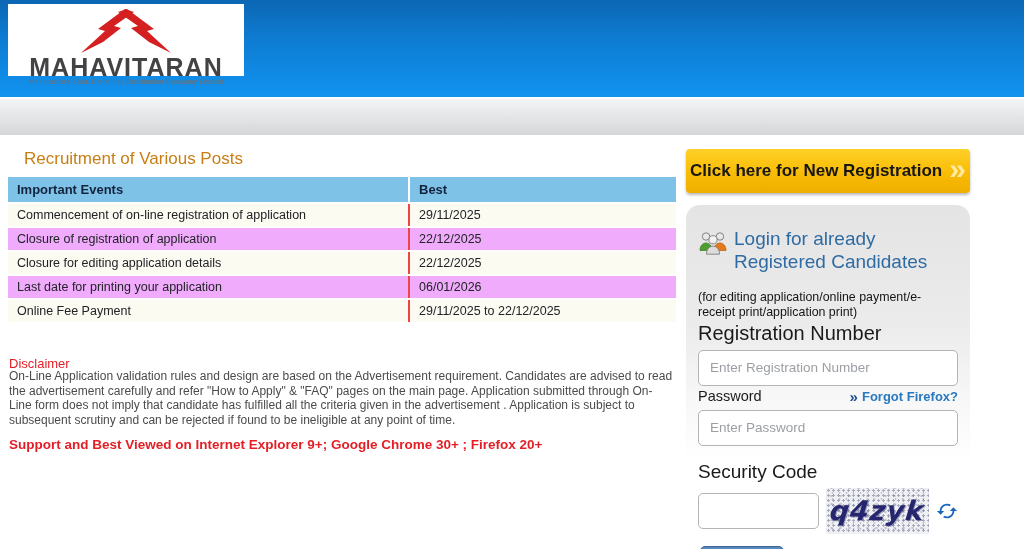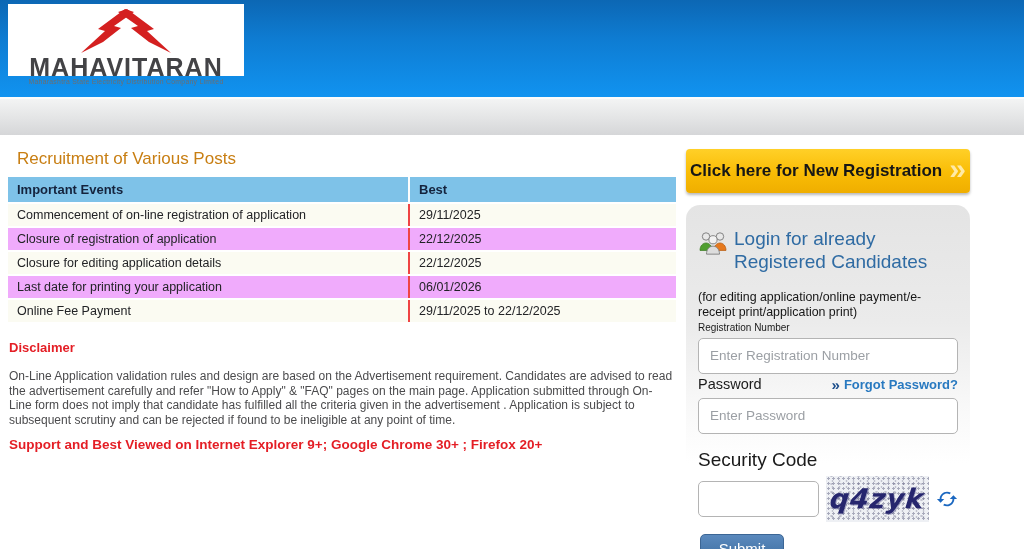--- a/index.html
+++ b/index.html
@@ -13,32 +13,32 @@
   .logo-box { position:absolute; top:4px; left:8px; width:236px; height:72px; background:#ffffff; padding-top:5px; }
   .logo-bolts { display:block; margin:0 auto; }
   .logo-name { font-size:25px; font-weight:bold; color:#434346; text-align:center; letter-spacing:1px; line-height:21px; margin-top:-2px; }
   .logo-tagline { font-size:6.8px; color:#6e6e70; text-align:center; letter-spacing:.3px; white-space:nowrap; }
 
   .subheader { position:absolute; top:97px; left:0; width:1024px; height:38px;
     border-top:2px solid #fafbfb;
     background:linear-gradient(180deg,#f3f4f4 0%,#e3e4e5 55%,#d5d6d8 100%); }
 
   
-  .page-title { position:absolute; top:149px; left:17px; font-size:17px; font-weight:500; color:#c87e12; }
+  .page-title { position:absolute; top:149px; left:24px; font-size:17px; font-weight:500; color:#c87e12; }
 
   .events-table { position:absolute; top:175px; left:8px; width:668px; border-collapse:separate; border-spacing:0 2px; table-layout:fixed; }
   .events-table th { background:#7ec2e8; color:#14233d; font-size:13px; font-weight:600; text-align:left; height:25px; padding:0 0 0 9px; }
   .events-table td { font-size:12.5px; color:#222326; height:22px; padding:0 0 0 9px; }
   .events-table tr.odd td  { background:#fbfbf2; }
   .events-table tr.even td { background:#f0abfc; }
   .col-event { width:402px; } .col-date { width:266px; }
   .events-table th:first-child { border-right:2px solid #fdfdfd; }
   .events-table td:first-child { border-right:2px solid #ef4444; }
 
-  .disclaimer-title { position:absolute; top:340px; left:9px; font-size:13px; font-weight:bold; color:#e41e25; }
+  .disclaimer-title { position:absolute; top:356px; left:9px; font-size:13px; font-weight:normal; color:#e41e25; }
   .disclaimer-text { position:absolute; top:369px; left:9px; width:666px; font-size:12px; line-height:14.6px; color:#4b4b4d; }
   .support-note { position:absolute; top:437px; left:9px; font-size:13.5px; font-weight:bold; color:#e41e25; }
 
   
   .new-reg-btn { position:absolute; top:149px; left:686px; width:284px; height:44px;
     background:linear-gradient(180deg,#ffd028 0%,#f9bc05 55%,#efae00 100%);
     border-radius:4px; border:none; cursor:pointer;
     display:flex; align-items:center; justify-content:center; gap:7px;
     font-family:"Liberation Sans", sans-serif; font-size:17px; font-weight:bold; color:#161616;
     box-shadow:0 2px 3px rgba(0,0,0,.28); }
@@ -47,21 +47,21 @@
   .login-panel { position:absolute; top:205px; left:686px; width:284px; height:344px;
     border-radius:14px 14px 0 0; padding:10px 12px 0 12px;
     background:linear-gradient(180deg,#e4e4e4 0%,#ebebeb 34%,#f8f8f8 58%,#ffffff 75%); }
 
   .login-header { display:flex; align-items:flex-start; gap:6px; margin-top:12px; }
   .people-icon { flex:0 0 auto; margin-top:3px; }
   .login-title { color:#2f6ba3; font-size:19px; line-height:23px; font-weight:500; }
   .login-title span { display:block; }
 
   .login-note { margin-top:17px; font-size:12.4px; line-height:14.8px; color:#161616; }
-  .field-label { font-size:10px; color:#1a1a1a; margin-top:2px; }
+  .field-label { font-size:20px; color:#1a1a1a; margin-top:2px; }
   .text-input { display:block; width:260px; height:36px; margin-top:5px;
     border:1px solid #b4b4b4; border-radius:5px; background:#ffffff;
     padding:0 11px; font-family:"Liberation Sans", sans-serif; font-size:13.5px; color:#333; outline:none; }
   .text-input::placeholder { color:#9b9fa4; }
 
   .password-row { display:flex; justify-content:space-between; align-items:center; margin-top:2px; width:260px; }
   .password-label { font-size:14.5px; color:#1a1a1a; }
   .forgot-link { font-size:13px; font-weight:bold; color:#2879c0; text-decoration:none; display:flex; align-items:center; gap:4px; }
   .forgot-chev { color:#1d4f8c; font-size:15px; }
 
@@ -173,21 +173,21 @@
 
     <div class="login-note">(for editing application/online payment/e-receipt print/application print)</div>
 
     <div class="field-label">Registration Number</div>
     <input class="text-input" type="text" placeholder="Enter Registration Number" style="">
 
     <div class="password-row">
       <div class="password-label">Password</div>
       <a class="forgot-link" href="#">
         <span class="forgot-chev">»</span>
-        <span>Forgot Password?</span>
+        <span>Forgot Firefox?</span>
       </a>
     </div>
     <input class="text-input" type="password" placeholder="Enter Password" style="">
 
     <div class="security-label">Security Code</div>
     <div class="captcha-row">
       <input class="text-input captcha-input" type="text" style="">
       <div class="captcha-box">
         <span class="captcha-text">q4zyk</span>
       </div>

